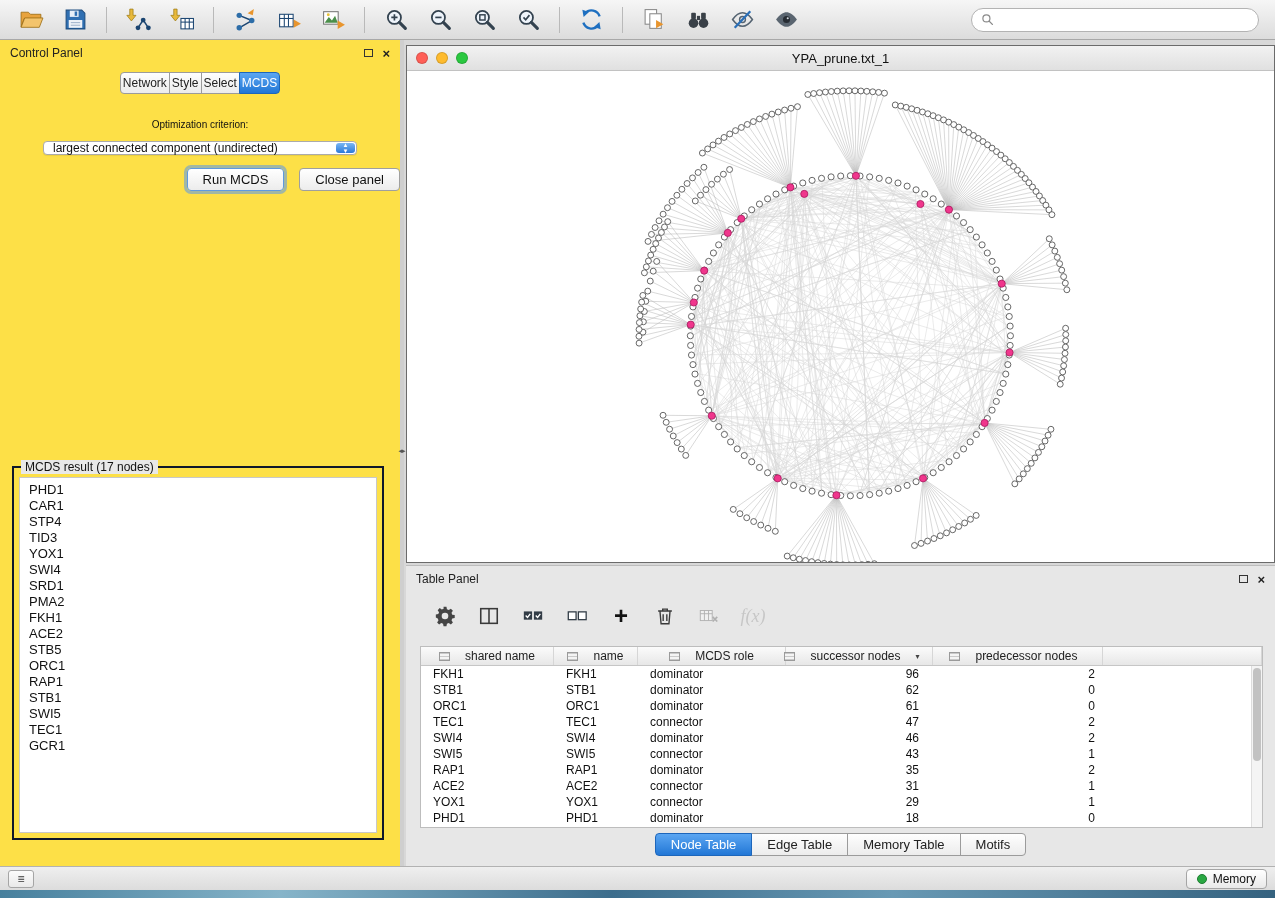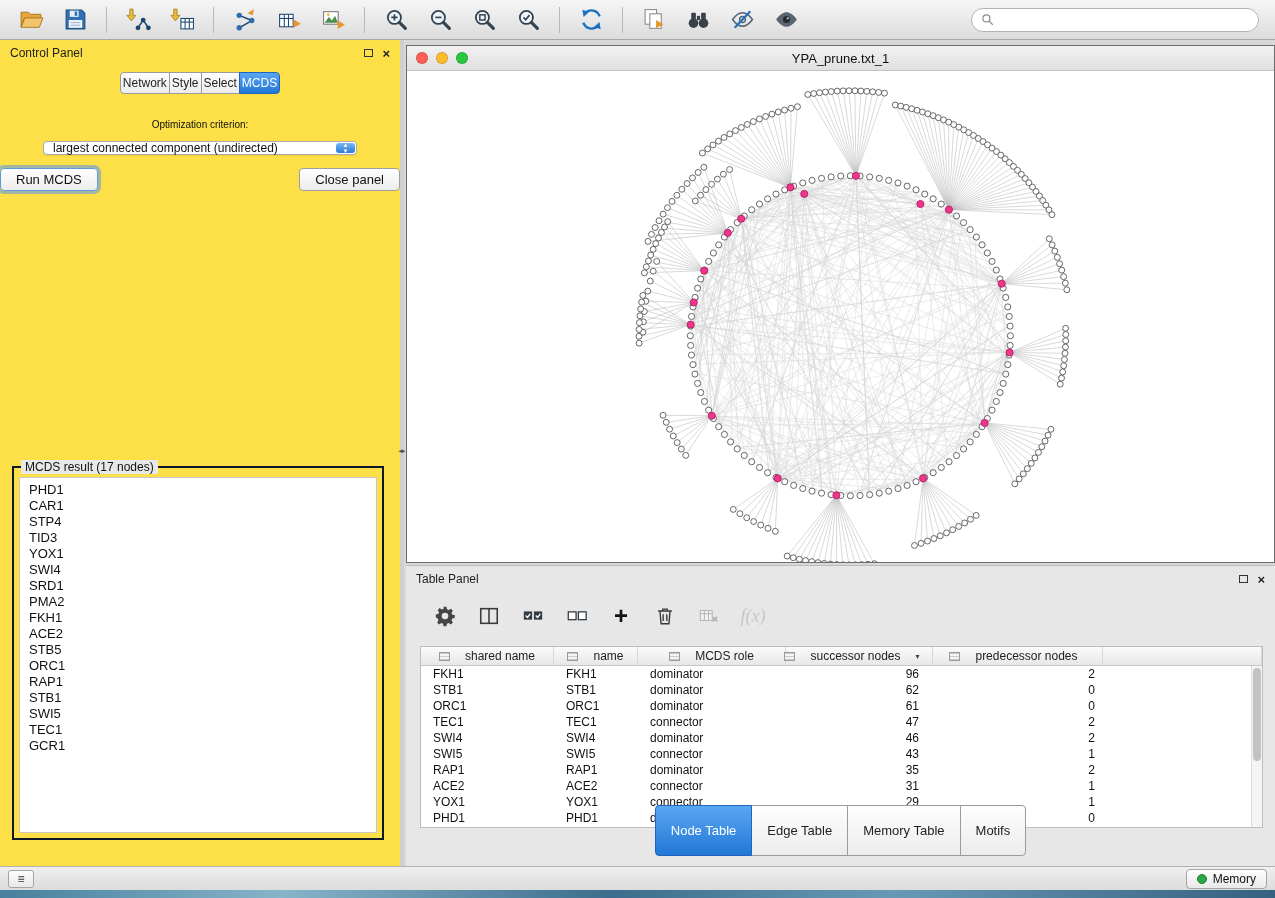--- a/index.html
+++ b/index.html
@@ -32,21 +32,21 @@
     padding:3px 2px;font-size:12px;color:#222;position:relative;white-space:nowrap}
   .seg:first-child{border-radius:4px 0 0 4px;margin-left:0}
   .seg:last-child{border-radius:0 4px 4px 0}
   .seg.active{background:linear-gradient(#5ba6f2,#2277d6);color:#fff;border-color:#1d66bb;z-index:1}
   .opt-label{text-align:center;margin-top:25px;font-size:10px}
   .dropdown{margin:11px auto 6px;width:314px;height:14px;background:#fff;border:1px solid #ababab;border-radius:4px;
     display:flex;align-items:center;font-size:12px;padding-left:9px;position:relative;box-shadow:0 1px 1px rgba(0,0,0,.08)}
   .dd-btn{position:absolute;right:1px;top:1px;bottom:1px;width:19px;border-radius:3px;
     background:linear-gradient(#79b6f4,#2c79d8);display:flex;flex-direction:column;align-items:center;justify-content:center;color:#fff}
   .dd-btn i{font-style:normal;font-size:7px;line-height:6px}
-  .cp-buttons{display:flex;justify-content:space-between;margin-top:13px}
+  .cp-buttons{display:flex;justify-content:flex-end;gap:15px;margin-top:13px}
   .btn{height:23px;padding:0 15px;background:linear-gradient(#fff,#ececec);border:1px solid #9f9f9f;border-radius:4px;
     font-size:13px;display:flex;align-items:center}
   .btn.focus{box-shadow:0 0 0 3px rgba(86,150,240,.55);border-color:#5f9ae0}
   .result-group{position:absolute;left:12px;right:16px;top:426px;bottom:26px;border:2px solid #0f172a}
   .legend{position:absolute;top:-8px;left:7px;background:#e8e8e8;padding:0 4px;font-size:12px}
   .result-list{position:absolute;left:5px;right:5px;top:9px;bottom:5px;background:#fff;border:1px solid #c8c8c8;
     padding:4px 9px;font-size:13px;line-height:16px;overflow:hidden}
 
   
   .splitter{width:4px;background:#cfcfcf;position:relative;flex:none}
@@ -79,21 +79,21 @@
   .tbody{position:absolute;left:0;right:11px;top:19px;bottom:0;overflow:hidden}
   .tr{display:flex;height:16px;align-items:center}
   .td{font-size:12px;padding-left:12px;white-space:nowrap;overflow:hidden}
   .c0{width:133px}.c1{width:84px}.c2{width:148px}
   .c3{width:147px;text-align:right;padding-left:0;padding-right:14px}
   .c4{width:170px;text-align:right;padding-left:0;padding-right:8px}
   .cf{flex:1}
   .v-scroll{position:absolute;right:0;top:19px;bottom:0;width:11px;background:#f4f4f4;border-left:1px solid #ddd}
   .v-thumb{position:absolute;top:2px;left:1px;width:8px;height:58%;background:#c2c2c2;border-radius:4px}
   .tp-tabs{position:absolute;bottom:10px;left:0;right:0;display:flex;justify-content:center}
-  .tp-tabs .seg{font-size:13px;padding:17px 15px}
+  .tp-tabs .seg{font-size:13px;padding:3px 15px}
 
   
   .statusbar{height:24px;background:linear-gradient(#efefef,#dcdcdc);border-top:1px solid #b2b2b2;
     display:flex;align-items:center;padding:0 8px}
   .menu-btn{width:26px;height:18px;border:1px solid #a5a5a5;border-radius:3px;background:linear-gradient(#fcfcfc,#e9e9e9);
     display:flex;align-items:center;justify-content:center;font-size:12px;color:#333;line-height:1}
   .memory-btn{margin-left:auto;height:20px;border:1px solid #a5a5a5;border-radius:4px;background:linear-gradient(#fff,#e9e9e9);
     display:flex;align-items:center;gap:6px;padding:0 10px;font-size:12px}
   .mem-dot{width:10px;height:10px;border-radius:50%;background:#2aa843;border:1px solid #1d7d31}
   .desktop-strip{height:8px;background:linear-gradient(90deg,#47809d,#86b4c9 22%,#3c6d8c 48%,#6899b4 70%,#35627f)}

